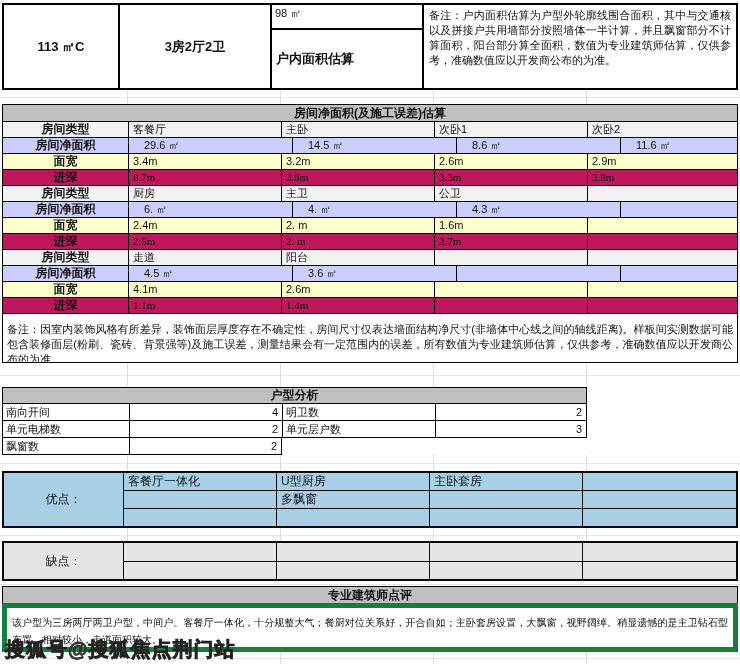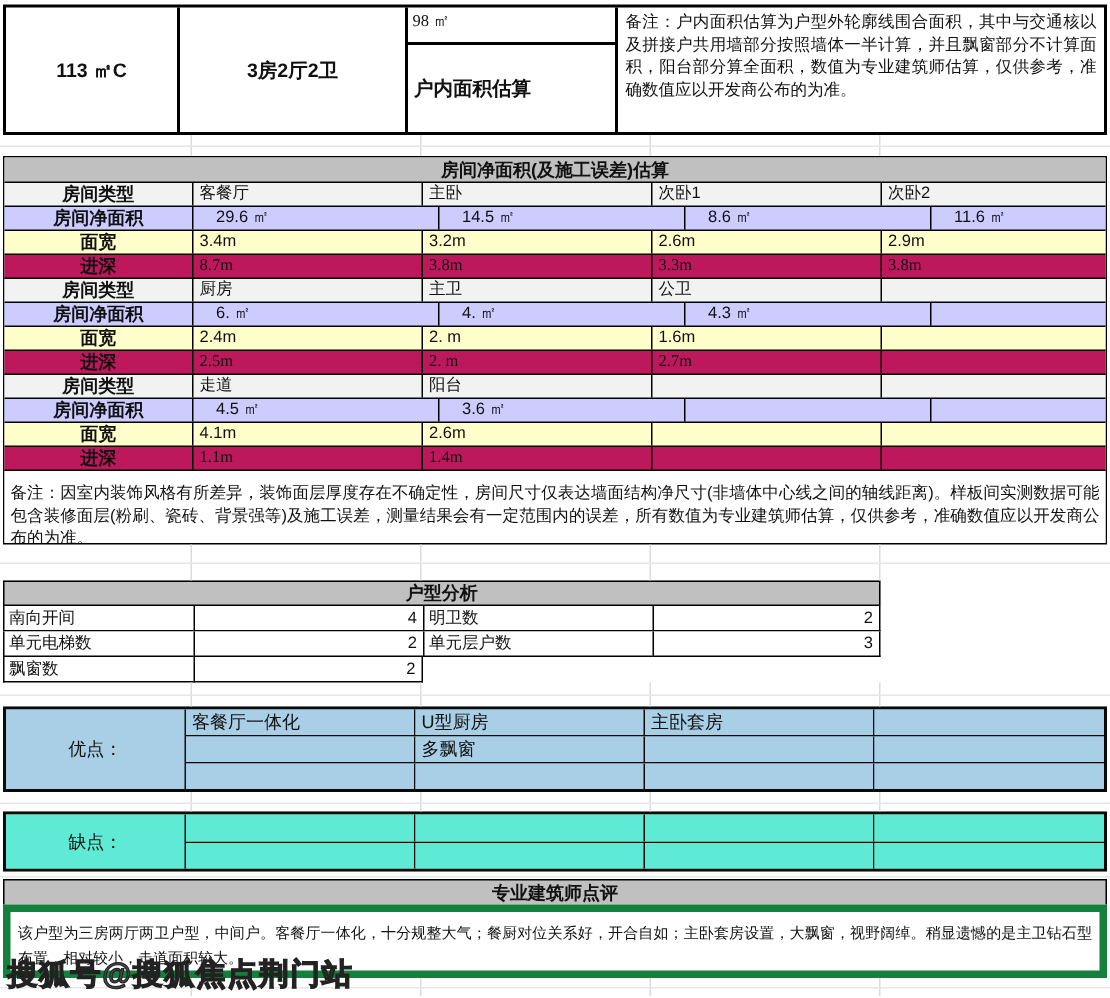--- a/index.html
+++ b/index.html
@@ -12,21 +12,21 @@
   
   .gap { position:relative; width:100%; }
   .gap .gl { position:absolute; top:0; bottom:0; width:1px; background:#dcdcdc; }
   .gap .gl.g1{left:127px}.gap .gl.g2{left:280px}.gap .gl.g3{left:433px}.gap .gl.g4{left:586px}
   .gap::after{content:"";position:absolute;left:0;right:0;top:50%;height:1px;background:#e6e6e6;}
 
   
   .top-table { margin:3px 2px 0 2px; height:87px; border:2px solid #000; display:flex; background:#fff; }
   .tt-c1 { width:116px; border-right:2px solid #000; display:flex; align-items:center; justify-content:center; font-size:13px; font-weight:600; }
   .tt-c2 { width:152px; border-right:2px solid #000; display:flex; align-items:center; justify-content:center; font-size:13px; font-weight:700; }
-  .tt-c3 { width:140px; border-right:2px solid #000; display:flex; flex-direction:column;font-family:Liberation Serif, serif; }
+  .tt-c3 { width:152px; border-right:2px solid #000; display:flex; flex-direction:column; }
   .tt-c3-top { height:25px; border-bottom:2px solid #000; font-size:11px; padding:1px 3px; }
   .tt-c3-bot { flex:1; display:flex; align-items:center; font-size:13px; font-weight:700; padding-left:4px;text-align:center; }
   .tt-c4 { flex:1; font-size:11px; line-height:15px; padding:3px 5px; text-align:justify; }
 
   
   .room-section { margin:0 2px; width:736px; border:1px solid #000; }
   .rt-title { height:17px; background:#c0c0c0; border-bottom:1px solid #000; text-align:center; font-size:12px; font-weight:700; line-height:16px; }
   .rt-row { display:flex; height:16px; border-bottom:1px solid #000; }
   .rt-row .lc { width:126px; border-right:1px solid #000; text-align:center; font-weight:700; font-size:12px; line-height:15px; overflow:hidden; white-space:nowrap; }
   .rt-row .vc { width:153px; border-right:1px solid #000; font-size:11px; line-height:15px; padding-left:4px; overflow:hidden; white-space:nowrap; }
@@ -52,21 +52,21 @@
   .pcbox { margin:0 2px; width:736px; border:2px solid #0a0a0a; display:flex; }
   .pcbox .pc-label { width:125px; border-right:1px solid #0a0a0a; display:flex; align-items:center; justify-content:center; font-size:12px; }
   .pcbox .pc-grid { flex:1; display:flex; flex-direction:column; }
   .pcbox .pc-row { flex:1; display:flex; border-bottom:1px solid #0a0a0a; }
   .pcbox .pc-row:last-child { border-bottom:none; }
   .pcbox .pc-cell { width:153px; border-right:1px solid #0a0a0a; font-size:12px; line-height:16px; padding-left:4px; overflow:hidden; white-space:nowrap; }
   .pcbox .pc-cell.last { flex:1; border-right:none; }
   .pros { height:57px; background:#a9cfe7; }
   .pros .pc-label, .pros .pc-cell { background:#a9cfe7; }
   .cons { height:40px; background:#c3dfa2; }
-  .cons .pc-label, .cons .pc-cell { background:#5eead4; }
+  .cons .pc-label, .cons .pc-cell { background:#e5e5e5; }
 
   
   .review-header { margin:0 2px; width:736px; height:17px; background:#c0c0c0; border:1px solid #000; border-bottom:none; text-align:center; font-size:12px; font-weight:700; line-height:16px; }
   .review-body { margin:0 2px; width:736px; height:49px; border:5px solid #15803d; font-size:10px; line-height:17px; padding:6px 5px 0 5px; text-align:justify; overflow:hidden; }
 
   
   .watermark {
     position:absolute; left:5px; top:636px; font-size:20px; font-weight:800;
     color:#4c4c4c; letter-spacing:1px; -webkit-text-stroke:0.8px #222;
     white-space:nowrap; z-index:5;

